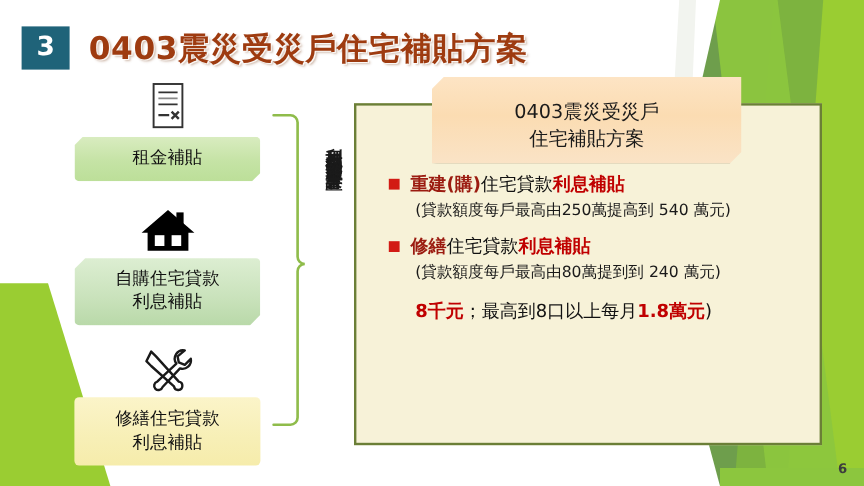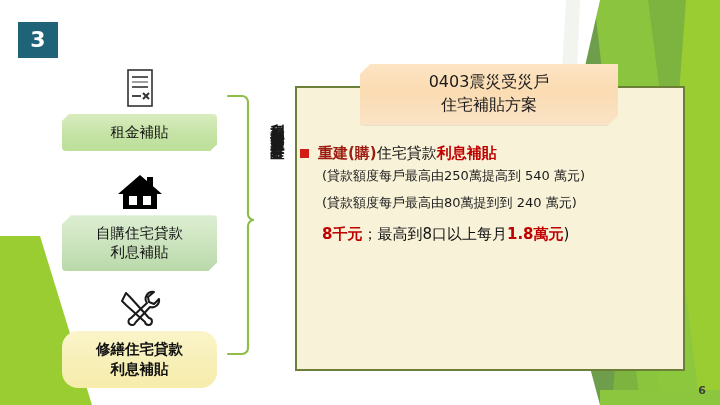--- a/index.html
+++ b/index.html
@@ -56,22 +56,21 @@
     background:linear-gradient(180deg,#d9ecc0 0%,#c5e3a5 55%,#bcdf99 100%);
     clip-path:polygon(7px 0,100% 0,100% calc(100% - 7px),calc(100% - 7px) 100%,0 100%,0 7px);
     margin-top:2px;
   }
   .pill.buy{
     background:linear-gradient(180deg,#ddeed2 0%,#c9e2bb 60%,#b9d9a9 100%);
     clip-path:polygon(9px 0,100% 0,100% calc(100% - 9px),calc(100% - 9px) 100%,0 100%,0 9px);
   }
   .pill.repair{
     background:linear-gradient(180deg,#fbf4c9 0%,#f7efb6 60%,#f6ecab 100%);
-    border-radius:16px;
-    font-weight:bold;
+    border-radius:4px;
   }
   .gap1{ height:18px; }
   .gap2{ height:14px; }
 
   
   .brace{ position:absolute; left:222px; top:94px; z-index:5; }
   .vlabel{
     position:absolute; left:259px; top:112px; z-index:6;
     width:26px;
     writing-mode:vertical-rl;
@@ -87,30 +86,30 @@
   .panel{
     position:absolute; left:295px; top:86px; width:390px; height:285px; z-index:4;
     background:#f7f2d8;
     border:2px solid #6b7f37;
   }
   .panel-head{
     position:absolute; left:360px; top:64px; width:258px; z-index:7;
     background:linear-gradient(180deg,#fde4c4 0%,#fbdcb2 45%,#fae3c6 100%);
     clip-path:polygon(10px 0,100% 0,100% calc(100% - 10px),calc(100% - 10px) 100%,0 100%,0 10px);
     text-align:center;
-    padding:7px 6px 9px;
+    padding:18px 6px 9px;
     font-size:16px;
     color:#1a1a1a;
     line-height:1.42;
     box-shadow:2px 2px 3px rgba(90,70,40,.22);
     white-space:pre-line;
   }
 
   .bullets{
-    position:absolute; left:300px; top:142px; width:365px; z-index:6;
+    position:absolute; left:324px; top:142px; width:365px; z-index:6;
   }
   .b-row{ display:flex; align-items:flex-start; margin-bottom:2px; }
   .b-sq{
     width:9px; height:9px; background:#d21b14;
     margin:7px 9px 0 0; flex:0 0 9px;
   }
   .b-main{ font-size:15px; line-height:1.5; }
   .sub{
     font-size:13px; color:#1a1a1a;
     margin:2px 0 9px 22px; line-height:1.45;
@@ -137,20 +136,21 @@
     <polygon points="594,0 648,0 700,405 640,405" fill="#8CC63E" opacity="0.95"></polygon>
     <polygon points="545,0 600,0 566,150 540,60" fill="#ffffff"></polygon>
     <polygon points="566,0 580,0 575,120 562,70" fill="#f2f4ef"></polygon>
     <polygon points="0,236 40,236 92,405 0,405" fill="#9ACD32"></polygon>
     <polygon points="600,390 720,390 720,405 600,405" fill="#8CC63E"></polygon>
   </svg>
 </div>
 
 <div class="title-row">
   <div class="num-badge">3</div>
+  <div class="slide-title">0403震災受災戶住宅補貼方案</div>
 </div>
 
 <div class="left-col">
 
   <div class="icon-wrap">
     <svg width="30" height="40" viewBox="0 0 30 40">
       <rect x="3" y="1" width="24" height="36" fill="#fff" stroke="#333" stroke-width="1.6"></rect>
       <line x1="7" y1="8" x2="23" y2="8" stroke="#333" stroke-width="1.6"></line>
       <line x1="7" y1="13" x2="23" y2="13" stroke="#888" stroke-width="1.6"></line>
       <line x1="7" y1="18" x2="23" y2="18" stroke="#333" stroke-width="1.6"></line>
@@ -202,20 +202,26 @@
 <div class="bullets">
 
   <div class="b-row">
     <div class="b-sq"></div>
     <div class="b-main">
       <span class="r-dark">重建(購)</span><span class="blk">住宅貸款</span><span class="r-bold">利息補貼</span>
     </div>
   </div>
   <div class="sub">(貸款額度每戶最高由250萬提高到 540 萬元)</div>
 
+  <div class="b-row">
+    <div class="b-sq"></div>
+    <div class="b-main">
+      <span class="r-dark">修繕</span><span class="blk">住宅貸款</span><span class="r-bold">利息補貼</span>
+    </div>
+  </div>
   <div class="sub">(貸款額度每戶最高由80萬提到到 240 萬元)</div>
 
   <div class="b-cont">
     <span class="r-bold">8千元</span><span class="blk">；最高到8口以上每月</span><span class="r-bold">1.8萬元</span><span class="blk">)</span>
   </div>
 </div>
 
 <div class="pageno">6</div>
 
 </body></html>

